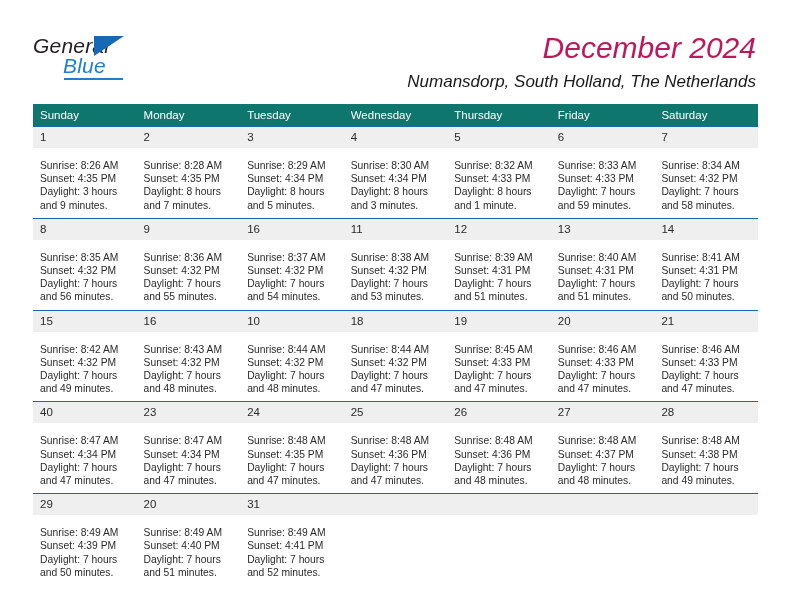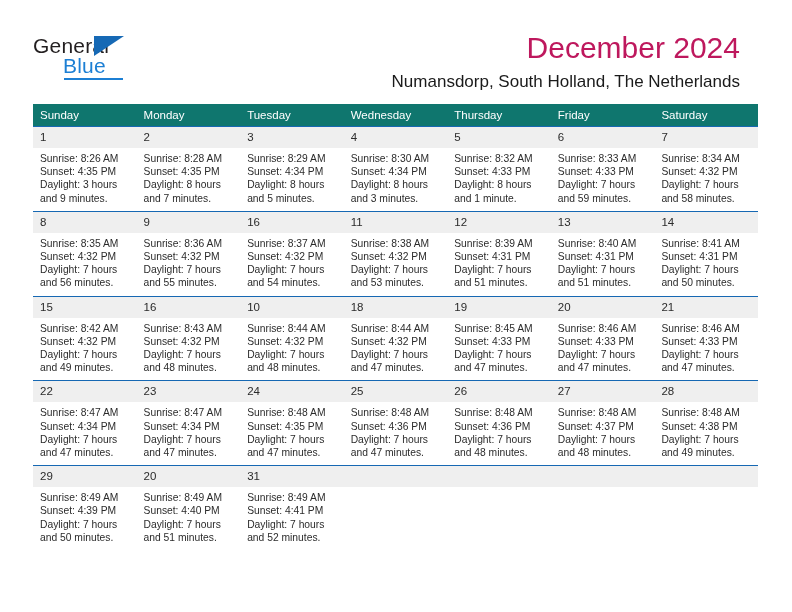--- a/index.html
+++ b/index.html
@@ -19,22 +19,23 @@
     width: 792px;
     height: 612px;
     box-sizing: border-box;
   }
 
   
   .header {
     position: absolute;
     left: 33px;
     top: 30px;
-    right: 52px;
+    right: 36px;
     height: 68px;
+    font-style: italic;
   }
   .logo {
     position: absolute;
     left: 0;
     top: 4px;
     width: 140px;
     height: 50px;
   }
   .logo-general {
     position: absolute;
@@ -128,20 +129,21 @@
   .daynum.empty {
     color: transparent;
   }
   .details {
     padding: 4px 6px 6px 7px;
     font-size: 10.3px;
     line-height: 13.2px;
     color: #2b2b2b;
     min-height: 62px;
     box-sizing: border-box;
+    margin-top: 7px;
   }
   .details div {
     white-space: nowrap;
   }
   .details .daylight {
     white-space: normal;
   }
 </style>
 </head>
 <body>
@@ -350,21 +352,21 @@
           <div class="details">
             <div>Sunrise: 8:46 AM</div>
             <div>Sunset: 4:33 PM</div>
             <div class="daylight">Daylight: 7 hours and 47 minutes.</div>
           </div>
         </td>
       </tr>
 
       <tr>
         <td>
-          <div class="daynum">22</div>
+          <div class="daynum">40</div>
           <div class="details">
             <div>Sunrise: 8:47 AM</div>
             <div>Sunset: 4:34 PM</div>
             <div class="daylight">Daylight: 7 hours and 47 minutes.</div>
           </div>
         </td>
         <td>
           <div class="daynum">23</div>
           <div class="details">
             <div>Sunrise: 8:47 AM</div>

